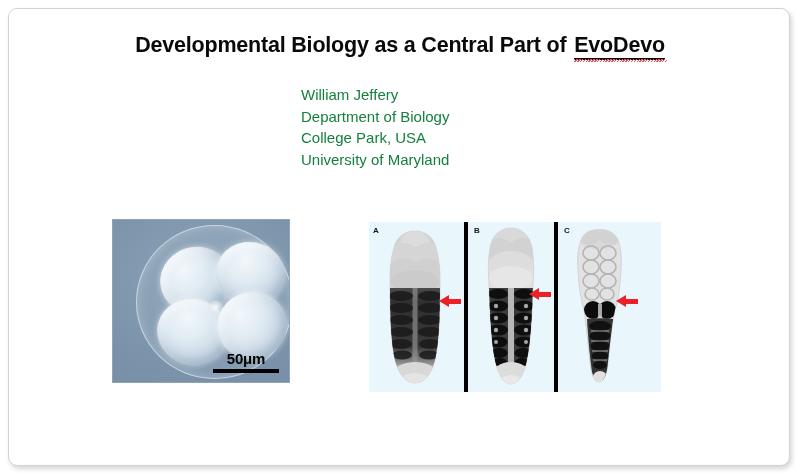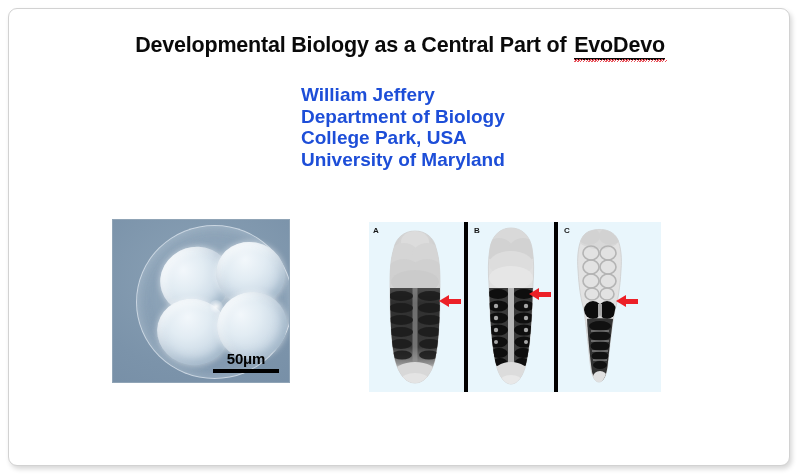--- a/index.html
+++ b/index.html
@@ -60,24 +60,23 @@
       repeating-linear-gradient(135deg,
         #e8515a 0px, #e8515a 1px,
         transparent 1px, transparent 2px);
   }
 
   
   #author-block {
     position: absolute;
     left: 292px;
     top: 75px;
-    font-size: 19px;
-    color: #1d4ed8;
+    font-size: 15px;
+    color: #15803d;
     line-height: 21.5px;
-    font-weight: bold;
   }
   #author-block .line { white-space: nowrap; }
 
   
   #embryo-micrograph {
     position: absolute;
     left: 103px;
     top: 210px;
     width: 178px;
     height: 164px;

